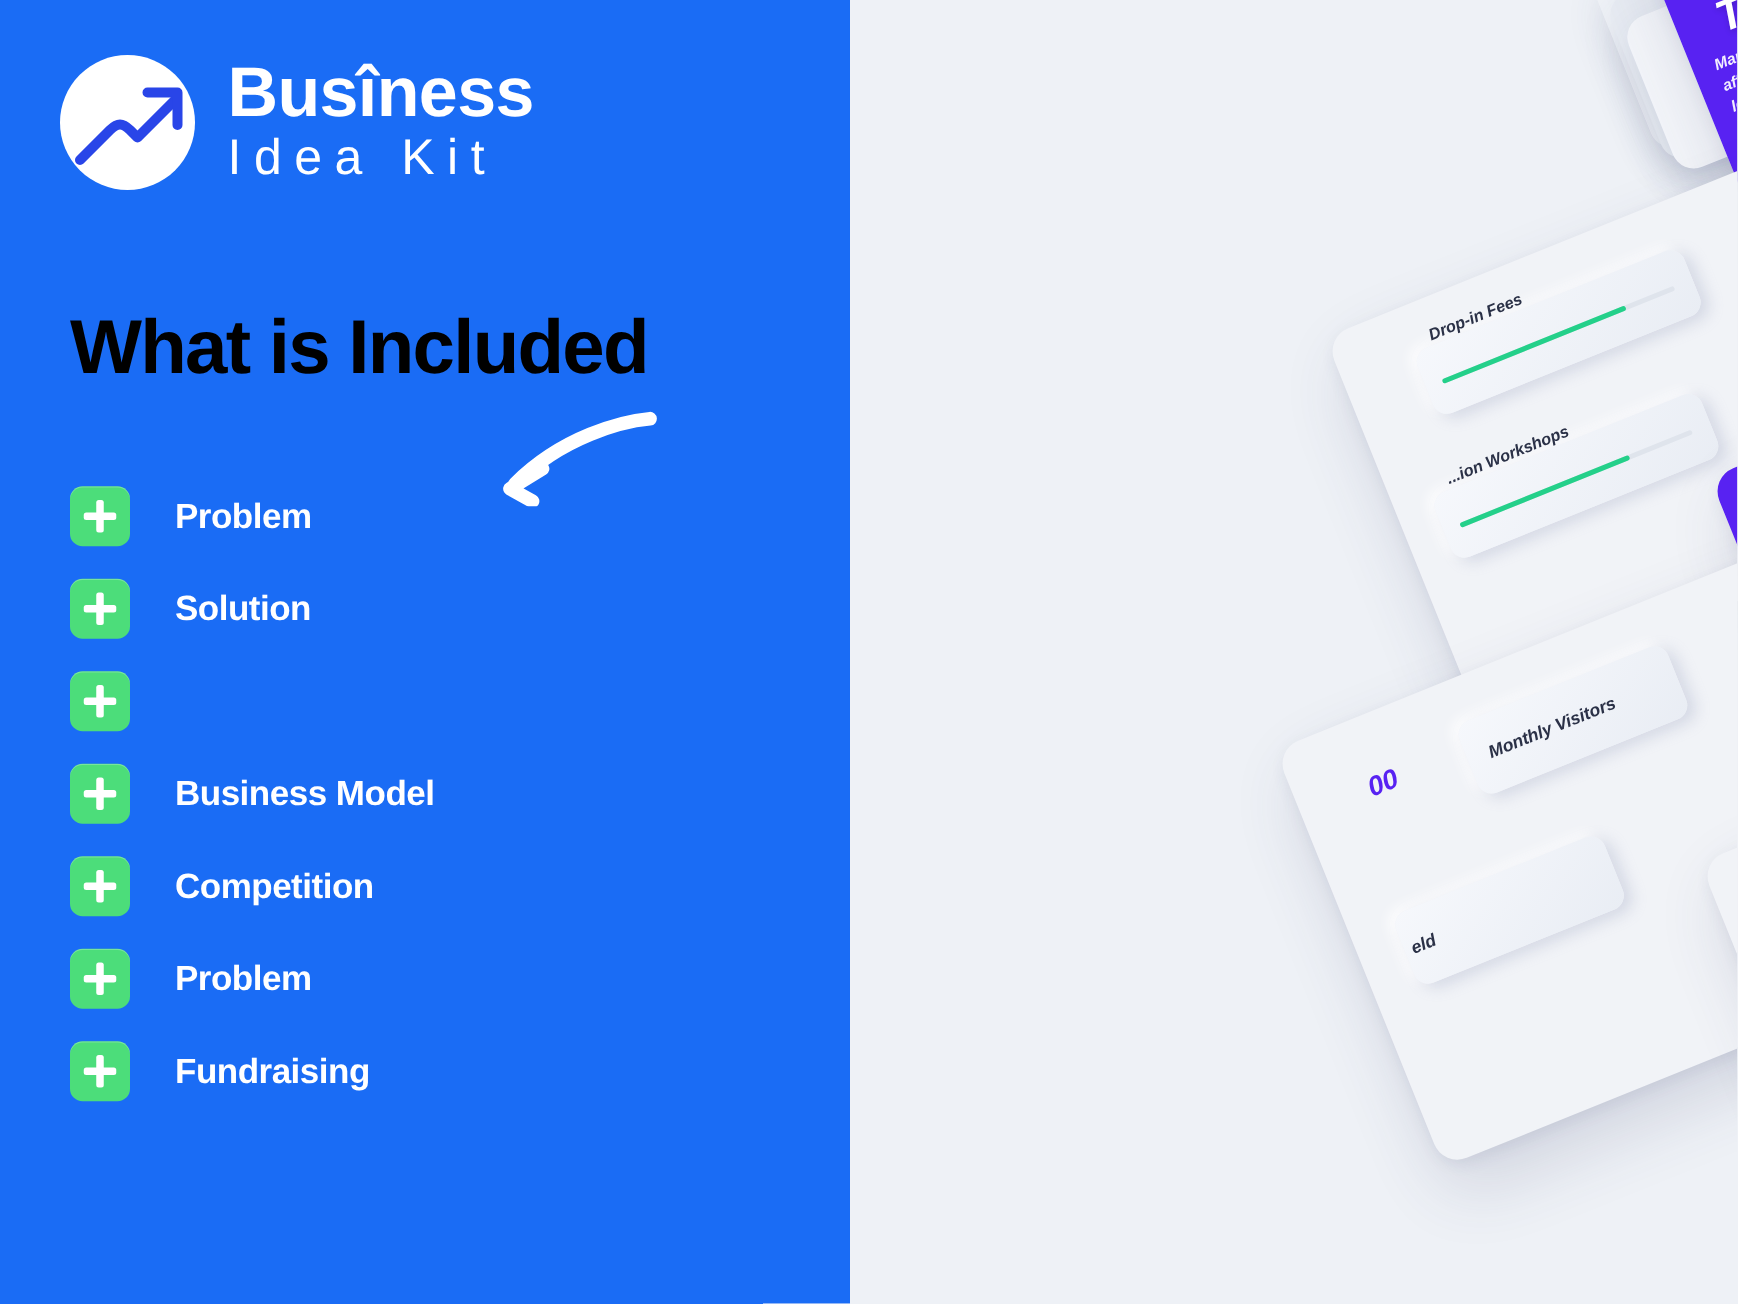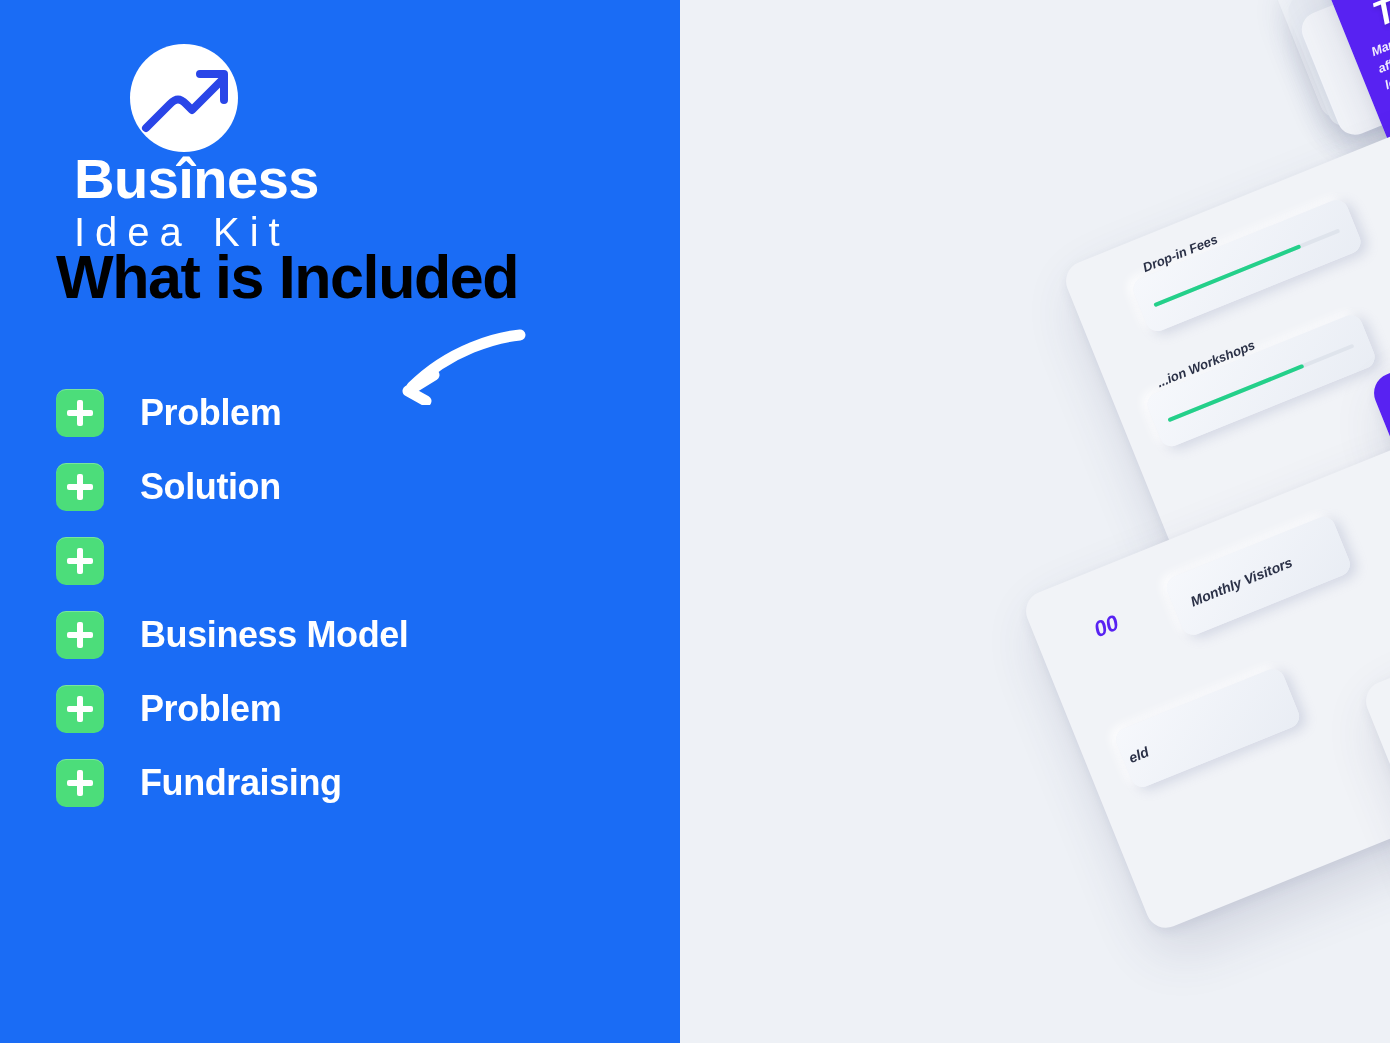--- a/index.html
+++ b/index.html
@@ -10,21 +10,21 @@
   }
   .page{ position:relative; width:1390px; height:1043px; overflow:hidden; background:#eef1f6; }
 
   
   .sidebar{
     position:absolute; left:0; top:0; width:680px; height:1043px;
     background:#1a6cf5; z-index:40; overflow:hidden;
   }
 
   
-  .logo-row{ position:absolute; left:48px; top:44px; display:flex; align-items:center;flex-direction:column; }
+  .logo-row{ position:absolute; left:48px; top:44px; display:flex; align-items:center; }
   .logo-mark{
     width:108px; height:108px; border-radius:50%;
     background:#ffffff; position:relative; flex:0 0 auto;
   }
   .logo-mark svg{ position:absolute; left:0; top:0; }
   .logo-text{ margin-left:26px; }
   .logo-title{
     font-size:56px; font-weight:bold; color:#ffffff;
     letter-spacing:-0.5px; line-height:.98;
     font-family:"Liberation Sans", sans-serif;
@@ -54,21 +54,21 @@
     width:48px; height:48px; border-radius:10px; background:#4cdd7a;
     position:relative; flex:0 0 auto;
     box-shadow:0 1px 0 rgba(255,255,255,.25) inset;
   }
   .plus-box:before, .plus-box:after{
     content:""; position:absolute; background:#ffffff; border-radius:2px;
   }
   .plus-box:before{ left:11px; top:21.5px; width:26px; height:6px; }
   .plus-box:after{ left:21px; top:11.5px; width:6px; height:26px; }
   .item-label{
-    margin-left:36px; color:#ffffff; font-size:36px; font-weight:bold;
+    margin-left:36px; color:#ffffff; font-size:28px; font-weight:bold;
     letter-spacing:-0.4px; white-space:nowrap;
   }
 
   
   .stage{
     position:absolute; left:680px; top:0; width:710px; height:1043px;
     background:#eef1f6; overflow:hidden; z-index:5;
   }
   .stage-inner{ position:absolute; left:-180px; top:0; width:1080px; height:1043px; }
 
@@ -218,20 +218,24 @@
 
       <div class="list-item">
         <div class="plus-box"></div>
       </div>
 
       <div class="list-item">
         <div class="plus-box"></div>
         <div class="item-label">Business Model</div>
       </div>
 
+      <div class="list-item">
+        <div class="plus-box"></div>
+        <div class="item-label">Competition</div>
+      </div>
 
 
       <div class="list-item">
         <div class="plus-box"></div>
         <div class="item-label">Problem</div>
       </div>
 
       <div class="list-item">
         <div class="plus-box"></div>
         <div class="item-label">Fundraising</div>

